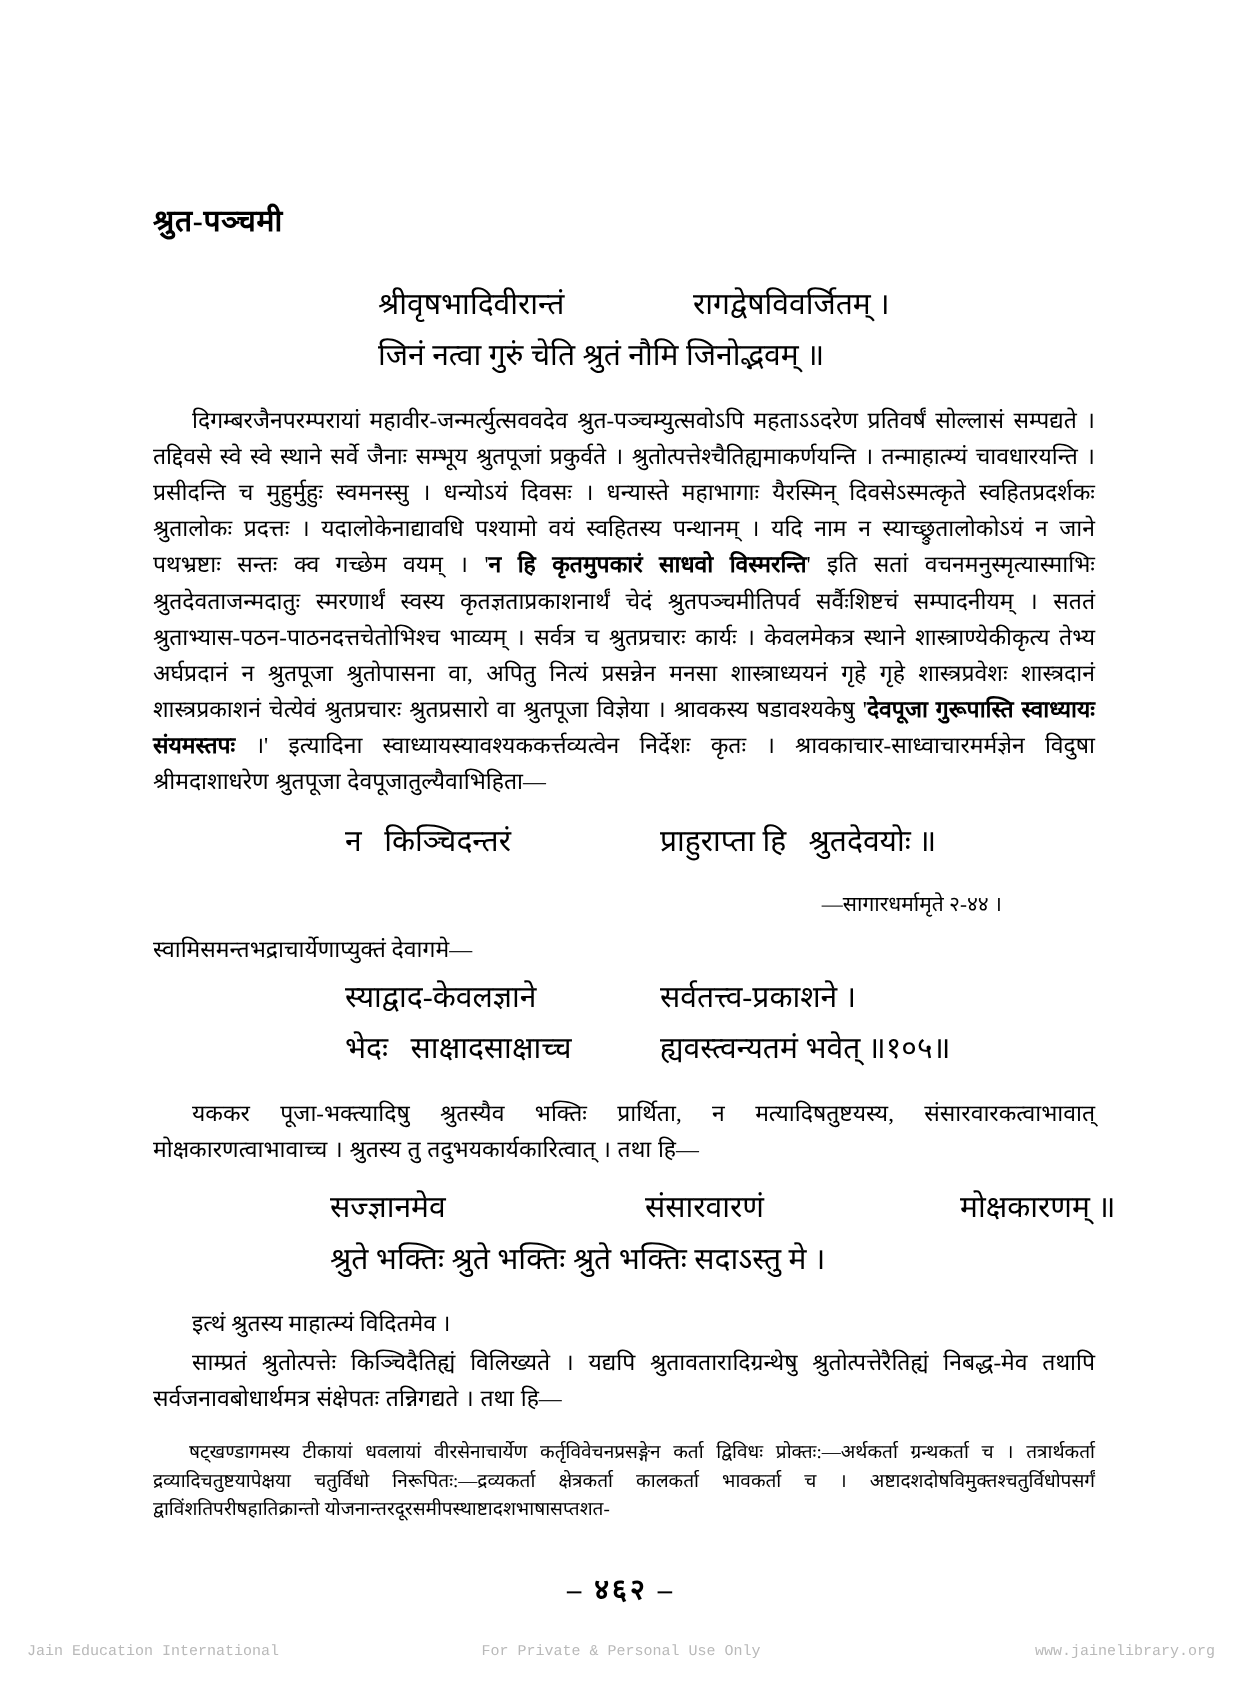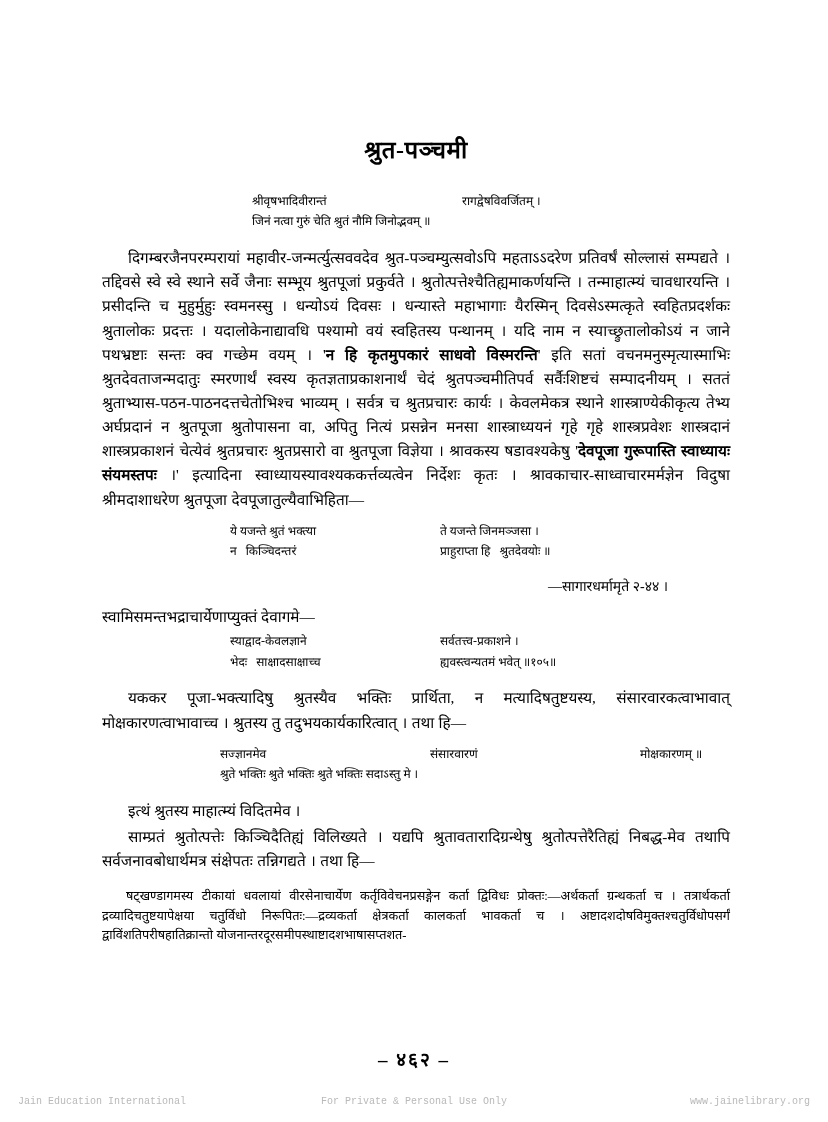--- a/index.html
+++ b/index.html
@@ -26,32 +26,32 @@
 
   .content {
     position: absolute;
     left: 102px;
     top: 136px;
     width: 628px;
   }
 
   
   .page-title {
-    text-align: center;
-    font-size: 24px;
+    text-align: left;
+    font-size: 20px;
     font-weight: 700;
     letter-spacing: 0.5px;
     margin: 0 0 26px 0;
     line-height: 1.2;
   }
 
   
   .verse {
     margin: 0 0 14px 0;
-    font-size: 12px;
+    font-size: 20px;
     line-height: 1.72;
   }
   .verse-line {
     display: flex;
     white-space: pre;
   }
   .verse-indent-1 { padding-left: 150px; }
   .verse-indent-2 { padding-left: 128px; }
   .verse-indent-3 { padding-left: 118px; }
   .verse-a {
@@ -146,24 +146,20 @@
         <span>जिनं नत्वा गुरुं चेति श्रुतं नौमि जिनोद्भवम् ॥</span>
       </div>
     </div>
 
     <p class="body indent"><span>दिगम्बरजैनपरम्परायां महावीर-जन्मर्त्युत्सववदेव श्रुत-पञ्चम्युत्सवोऽपि महताऽऽदरेण प्रतिवर्षं सोल्लासं सम्पद्यते । तद्दिवसे स्वे स्वे स्थाने सर्वे जैनाः सम्भूय श्रुतपूजां प्रकुर्वते । श्रुतोत्पत्तेश्चैतिह्यमाकर्णयन्ति । तन्माहात्म्यं चावधारयन्ति । प्रसीदन्ति च मुहुर्मुहुः स्वमनस्सु । धन्योऽयं दिवसः । धन्यास्ते महाभागाः यैरस्मिन् दिवसेऽस्मत्कृते स्वहितप्रदर्शकः श्रुतालोकः प्रदत्तः । यदालोकेनाद्यावधि पश्यामो वयं स्वहितस्य पन्थानम् । यदि नाम न स्याच्छ्रुतालोकोऽयं न जाने पथभ्रष्टाः सन्तः क्व गच्छेम वयम् । '</span><b>न हि कृतमुपकारं साधवो विस्मरन्ति</b><span>' इति सतां वचनमनुस्मृत्यास्माभिः श्रुतदेवताजन्मदातुः स्मरणार्थं स्वस्य कृतज्ञताप्रकाशनार्थं चेदं श्रुतपञ्चमीतिपर्व सर्वैःशिष्टचं सम्पादनीयम् । सततं श्रुताभ्यास-पठन-पाठनदत्तचेतोभिश्च भाव्यम् । सर्वत्र च श्रुतप्रचारः कार्यः । केवलमेकत्र स्थाने शास्त्राण्येकीकृत्य तेभ्य अर्घप्रदानं न श्रुतपूजा श्रुतोपासना वा, अपितु नित्यं प्रसन्नेन मनसा शास्त्राध्ययनं गृहे गृहे शास्त्रप्रवेशः शास्त्रदानं शास्त्रप्रकाशनं चेत्येवं श्रुतप्रचारः श्रुतप्रसारो वा श्रुतपूजा विज्ञेया । श्रावकस्य षडावश्यकेषु '</span><b>देवपूजा गुरूपास्ति स्वाध्यायः संयमस्तपः</b><span> ।' इत्यादिना स्वाध्यायस्यावश्यककर्त्तव्यत्वेन निर्देशः कृतः । श्रावकाचार-साध्वाचारमर्मज्ञेन विदुषा श्रीमदाशाधरेण श्रुतपूजा देवपूजातुल्यैवाभिहिता—</span></p>
 
     <div class="spacer-sm"></div>
 
     <div class="verse">
       <div class="verse-line verse-indent-2">
-        <span class="verse-a">ये यजन्ते श्रुतं भक्त्या</span>
-        <span class="verse-b">ते यजन्ते जिनमञ्जसा ।</span>
-      </div>
-      <div class="verse-line verse-indent-2">
         <span class="verse-a">न   किञ्चिदन्तरं</span>
         <span class="verse-b">प्राहुराप्ता हि   श्रुतदेवयोः ॥</span>
       </div>
     </div>
     <div class="citation">—सागारधर्मामृते २-४४ ।</div>
 
     <div class="lead-line">स्वामिसमन्तभद्राचार्येणाप्युक्तं देवागमे—</div>
     <div class="verse">
       <div class="verse-line verse-indent-2">
         <span class="verse-a">स्याद्वाद-केवलज्ञाने</span>

